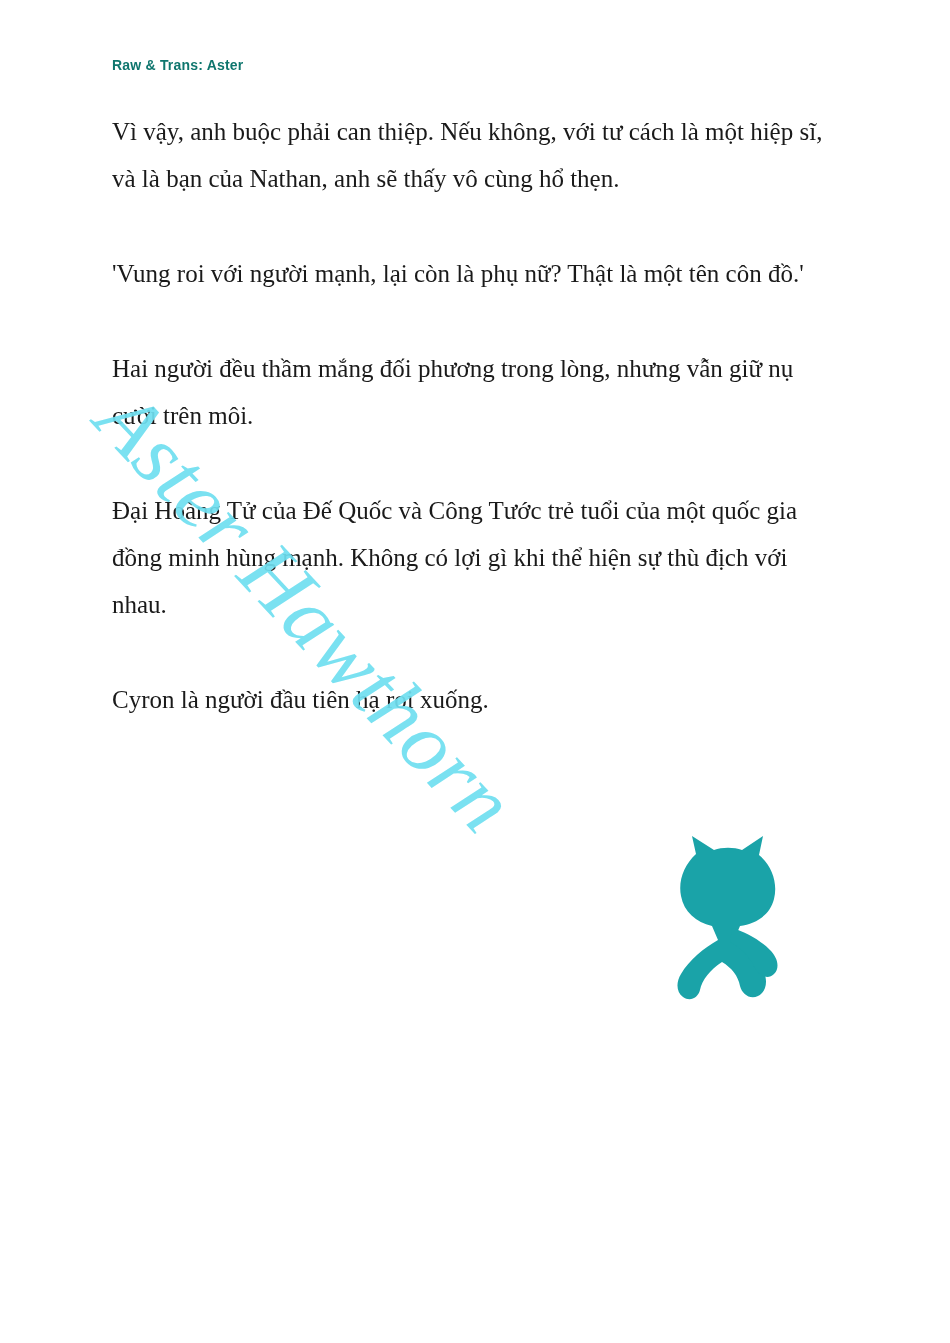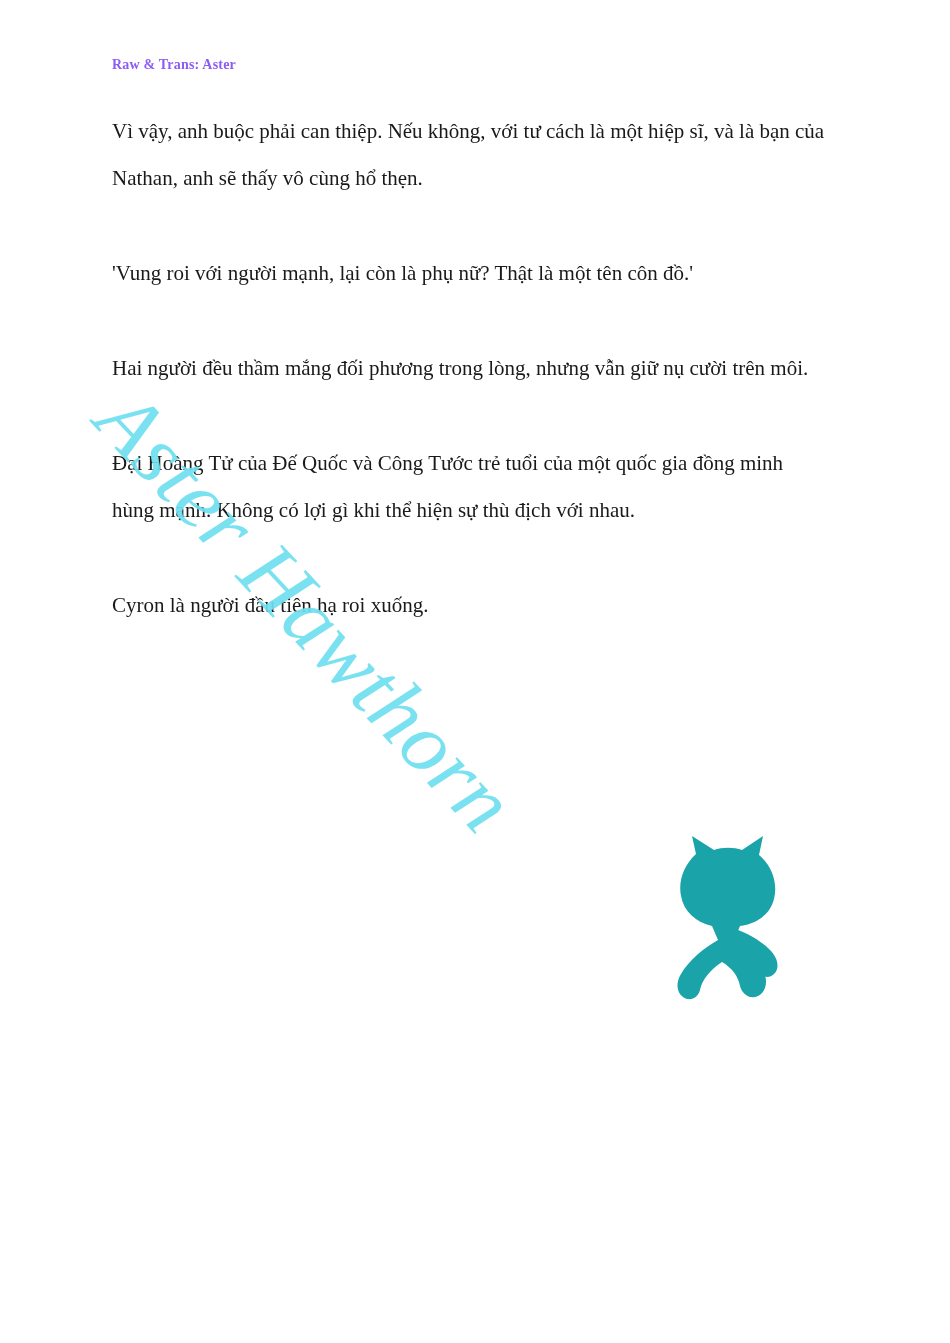--- a/index.html
+++ b/index.html
@@ -14,35 +14,35 @@
     position: relative;
     width: 950px;
     height: 1343px;
     background: #ffffff;
     overflow: hidden;
   }
   .header {
     position: absolute;
     top: 57px;
     left: 112px;
-    font-family: Liberation Serif, serif;
+    font-family: Liberation Sans, sans-serif;
     font-size: 14px;
     font-weight: bold;
-    color: #8b5cf6;
+    color: #0f766e;
     letter-spacing: 0.2px;
   }
   .content {
     position: absolute;
     top: 108px;
     left: 112px;
     width: 716px;
   }
   .para {
     font-family: "Liberation Serif", serif;
-    font-size: 21px;
+    font-size: 25px;
     line-height: 47px;
     color: #1a1a1a;
     margin: 0 0 48px 0;
     text-align: left;
   }
   .para:last-child {
     margin-bottom: 0;
     font-family: Liberation Serif, serif;
   }
   

